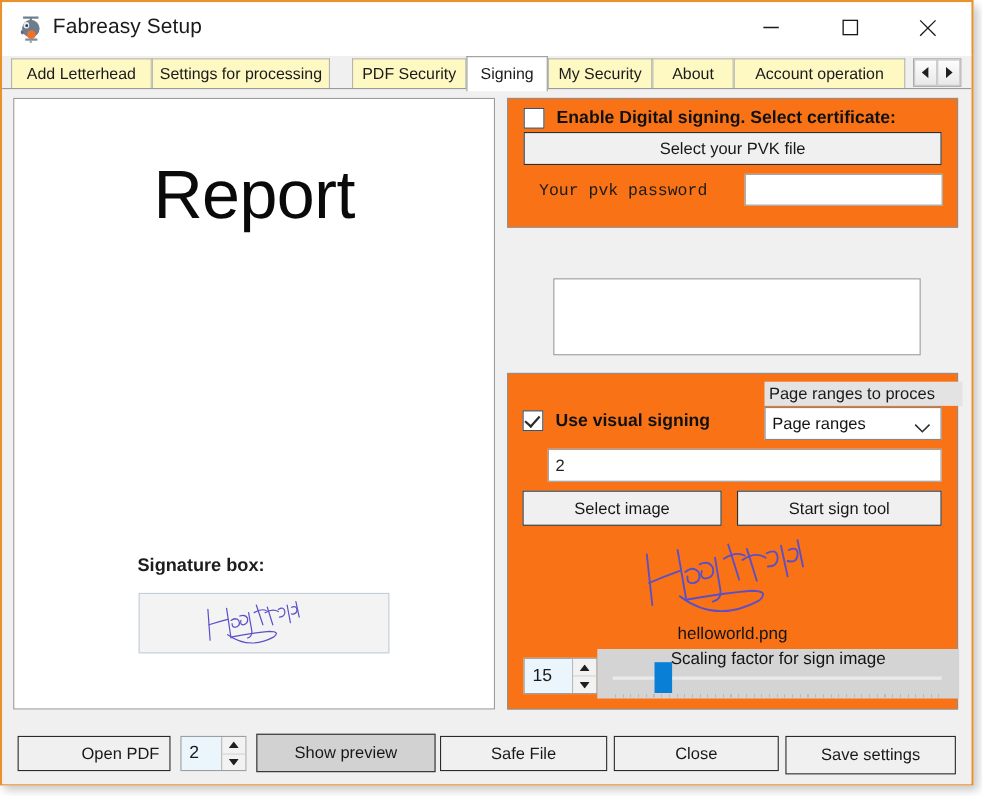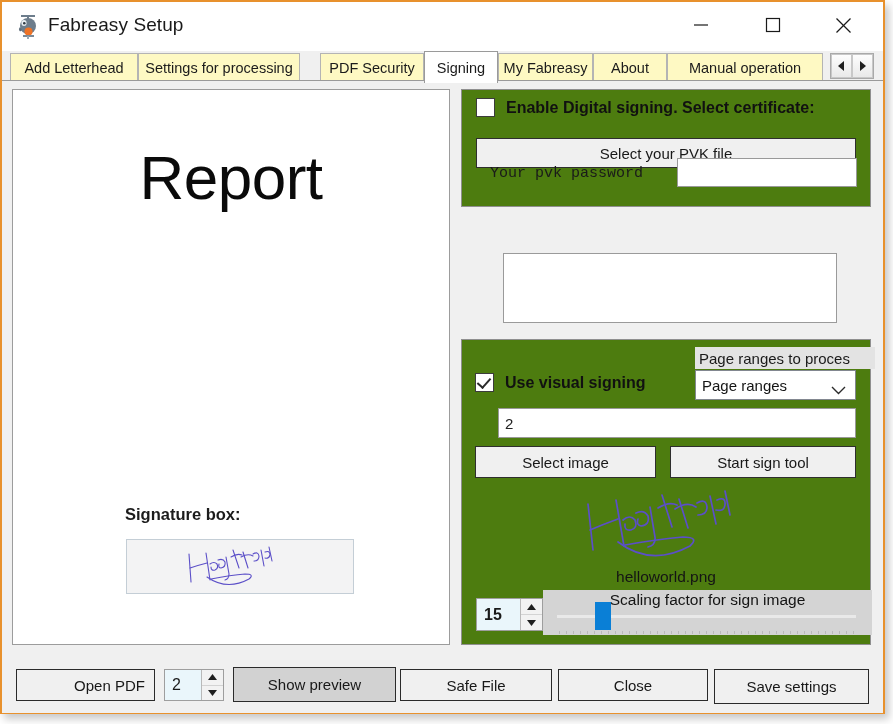--- a/index.html
+++ b/index.html
@@ -171,21 +171,21 @@
   #settings-pane {
     position: absolute;
     left: 455px;
     top: 8px;
     width: 417px;
     height: 556px;
   }
 
   .groupbox {
     position: absolute;
-    background: #4d7c0f;
+    background: #f97316;
     border: 1px solid #8f8f8f;
     box-sizing: border-box;
   }
   #group-digital   { left: 4px;  top: 0px;   width: 410px; height: 118px; }
   #group-textbox   { left: 4px;  top: 126px; width: 410px; height: 212px; background:#f0f0f0; border:none; }
   #group-visual    { left: 4px;  top: 250px; width: 410px; height: 306px; }
 
   .chk-row {
     position: absolute;
     display: flex;
@@ -243,21 +243,21 @@
 
   .static-label {
     position: absolute;
     font-size: 15px;
     color: #1a1a1a;
     white-space: nowrap;
     font-family: Liberation Mono, monospace;
   }
 
   
-  #btn-select-pvk { left: 14px; top: 30px; width: 380px; height: 30px; margin-top: 18px; }
+  #btn-select-pvk { left: 14px; top: 30px; width: 380px; height: 30px; }
   #lbl-pvk-pass   { left: 28px; top: 75px; }
   #fld-pvk-pass   { left: 215px; top: 68px; width: 180px; height: 29px; }
 
   
   #chk-row-textbox { left: 16px; top: 8px; }
   #textarea-sign {
     position: absolute;
     left: 42px; top: 38px;
     width: 334px; height: 70px;
     border: 1px solid #9a9a9a;
@@ -374,21 +374,21 @@
   }
   .spinner .spin-arrows div {
     flex: 1;
     display: flex;
     align-items: center;
     justify-content: center;
     border-bottom: 1px solid #d3d3d3;
   }
   .spinner .spin-arrows div:last-child { border-bottom: none; }
 
-  #spin-scale { left: 14px; top: 258px; width: 67px; height: 33px; font-weight: bold; }
+  #spin-scale { left: 14px; top: 258px; width: 67px; height: 33px; }
 
   
   #toolbar {
     position: absolute;
     left: 0;
     top: 655px;
     width: 881px;
     height: 55px;
     background: #f0f0f0;
     border-top: 1px solid #f0f0f0;
@@ -443,23 +443,23 @@
         <line x1="15.5" y1="1.5" x2="1.5" y2="15.5" stroke="#1a1a1a" stroke-width="1.2"></line>
       </svg>
     </div>
   </div>
 
   <div id="tabstrip">
     <div class="tab" style="left:8px;   width:128px;">Add Letterhead</div>
     <div class="tab" style="left:136px; width:162px;">Settings for processing</div>
     <div class="tab" style="left:318px; width:104px;">PDF Security</div>
     <div class="tab active" style="left:422px; width:74px;">Signing</div>
-    <div class="tab" style="left:496px; width:95px;">My Fabreasy</div>
+    <div class="tab" style="left:496px; width:95px;">My Security</div>
     <div class="tab" style="left:591px; width:74px;">About</div>
-    <div class="tab" style="left:665px; width:156px;">Manual operation</div>
+    <div class="tab" style="left:665px; width:156px;">Account operation</div>
 
     <div id="tab-scroller">
       <div class="tab-arrow">
         <svg width="9" height="10" viewBox="0 0 9 10">
             <polygon points="7,0 7,10 1,5" fill="#1f1f1f"></polygon>
           </svg>
       </div>
       <div class="tab-arrow">
         <svg width="9" height="10" viewBox="0 0 9 10">
             <polygon points="2,0 2,10 8,5" fill="#1f1f1f"></polygon>

